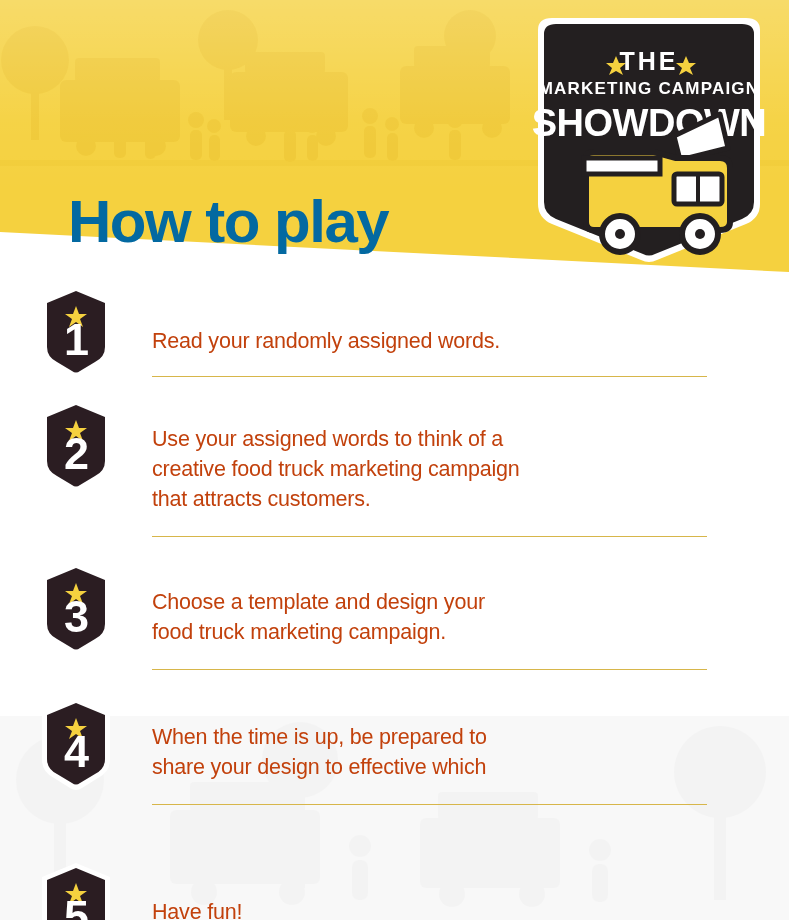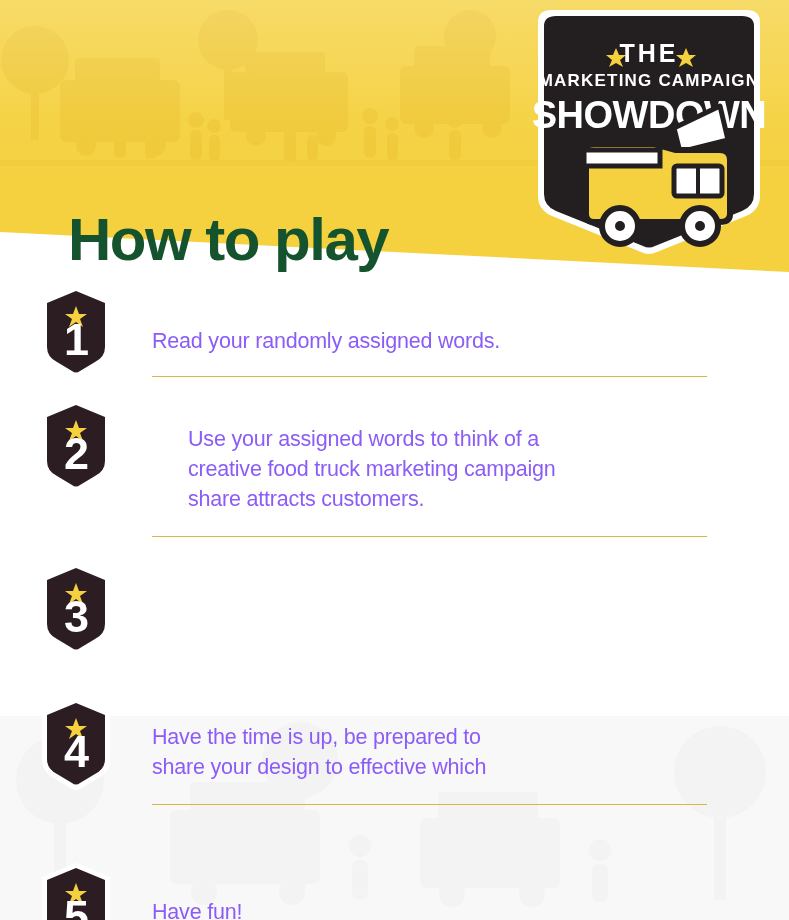--- a/index.html
+++ b/index.html
@@ -43,35 +43,35 @@
     top: 232px;
     width: 0;
     height: 0;
     border-left: 789px solid #ffffff;
     border-top: 40px solid transparent;
   }
 
   .how-title {
     position: absolute;
     left: 68px;
-    top: 170px;
+    top: 152px;
     font-size: 60px;
     line-height: 60px;
     font-weight: bold;
     letter-spacing: -1.5px;
-    color: #14532d;
+    color: #0369a1;
     white-space: nowrap;
     z-index: 5;
   }
 
   
   .logo {
     position: absolute;
     left: 524px;
-    top: 0;
+    top: 8px;
     width: 250px;
     height: 268px;
     z-index: 6;
   }
 
   
   .bottom-scene {
     position: absolute;
     left: 0;
     top: 660px;
@@ -123,36 +123,36 @@
     font-weight: bold;
     letter-spacing: -1px;
   }
   .step-body {
     flex: 1 1 auto;
     padding-right: 82px;
   }
   .step-text {
     font-size: 21.5px;
     line-height: 30px;
-    color: #8b5cf6;
+    color: #c2410c;
     letter-spacing: -0.2px;
   }
   .step-text b { font-weight: normal; }
   .rule {
     height: 1px;
     background: #d7b64a;
     margin-top: 14px;
   }
 
   
   .s1 .step-text { padding-top: 42px; }
   .s1 .rule { margin-top: 20px; }
   .s1 { height: 114px; }
 
-  .s2 .step-text { padding-top: 26px; margin-left: 36px; }
+  .s2 .step-text { padding-top: 26px; }
   .s2 .rule { margin-top: 22px; }
   .s2 { height: 163px; }
 
   .s3 .step-text { padding-top: 26px; }
   .s3 .rule { margin-top: 22px; }
   .s3 { height: 135px; }
 
   .s4 .step-text { padding-top: 26px; }
   .s4 .rule { margin-top: 22px; }
   .s4 { height: 165px; }
@@ -307,53 +307,60 @@
           <path d="M38 7 L67 19 L67 63 Q67 73 57 78 L42 87 Q38 90 34 87 L19 78 Q9 73 9 63 L9 19 Z" fill="#2b1d22"></path>
           <polygon points="38,22 41,30 49,30 42,35 45,43 38,38 31,43 34,35 27,30 35,30" fill="#f5d13f"></polygon>
         </svg>
         <div class="num">2</div>
       </div>
     </div>
     <div class="step-body">
       <div class="step-text">
         <span>Use your assigned words to think of a</span><br>
         <b>creative food truck marketing campaign</b><br>
-        <span>share attracts customers.</span>
+        <span>that attracts customers.</span>
       </div>
       <div class="rule"></div>
     </div>
   </div>
 
   <div class="step s3">
     <div class="badge-wrap">
       <div class="badge">
         <svg viewBox="0 0 76 98" width="76" height="98">
           <path d="M38 2 L72 16 L72 64 Q72 76 60 82 L44 92 Q38 96 32 92 L16 82 Q4 76 4 64 L4 16 Z" fill="#ffffff"></path>
           <path d="M38 7 L67 19 L67 63 Q67 73 57 78 L42 87 Q38 90 34 87 L19 78 Q9 73 9 63 L9 19 Z" fill="#2b1d22"></path>
           <polygon points="38,22 41,30 49,30 42,35 45,43 38,38 31,43 34,35 27,30 35,30" fill="#f5d13f"></polygon>
         </svg>
         <div class="num">3</div>
       </div>
     </div>
+    <div class="step-body">
+      <div class="step-text">
+        <span>Choose a </span><b>template</b><span> and </span><b>design</b><span> your</span><br>
+        <span>food truck marketing campaign.</span>
+      </div>
+      <div class="rule"></div>
+    </div>
   </div>
 
   <div class="step s4">
     <div class="badge-wrap">
       <div class="badge">
         <svg viewBox="0 0 76 98" width="76" height="98">
           <path d="M38 2 L72 16 L72 64 Q72 76 60 82 L44 92 Q38 96 32 92 L16 82 Q4 76 4 64 L4 16 Z" fill="#ffffff"></path>
           <path d="M38 7 L67 19 L67 63 Q67 73 57 78 L42 87 Q38 90 34 87 L19 78 Q9 73 9 63 L9 19 Z" fill="#2b1d22"></path>
           <polygon points="38,22 41,30 49,30 42,35 45,43 38,38 31,43 34,35 27,30 35,30" fill="#f5d13f"></polygon>
         </svg>
         <div class="num">4</div>
       </div>
     </div>
     <div class="step-body">
       <div class="step-text">
-        <span>Have the time is up, be prepared to</span><br>
+        <span>When the time is up, be prepared to</span><br>
         <b>share your design</b><span> to effective which</span><br>
       </div>
       <div class="rule"></div>
     </div>
   </div>
 
   <div class="step s5">
     <div class="badge-wrap">
       <div class="badge">
         <svg viewBox="0 0 76 98" width="76" height="98">

